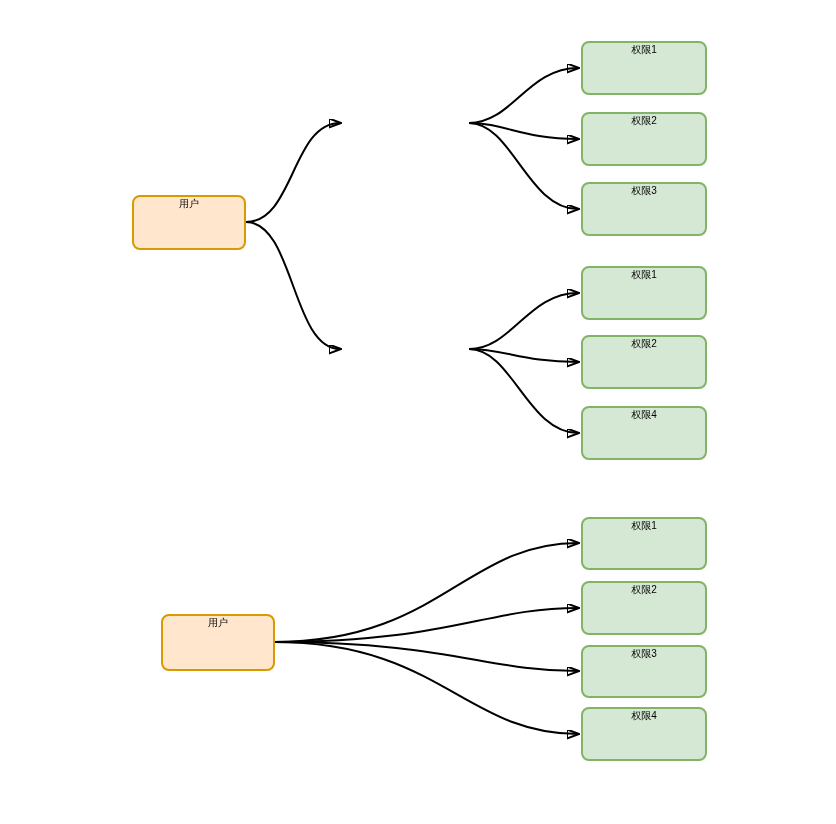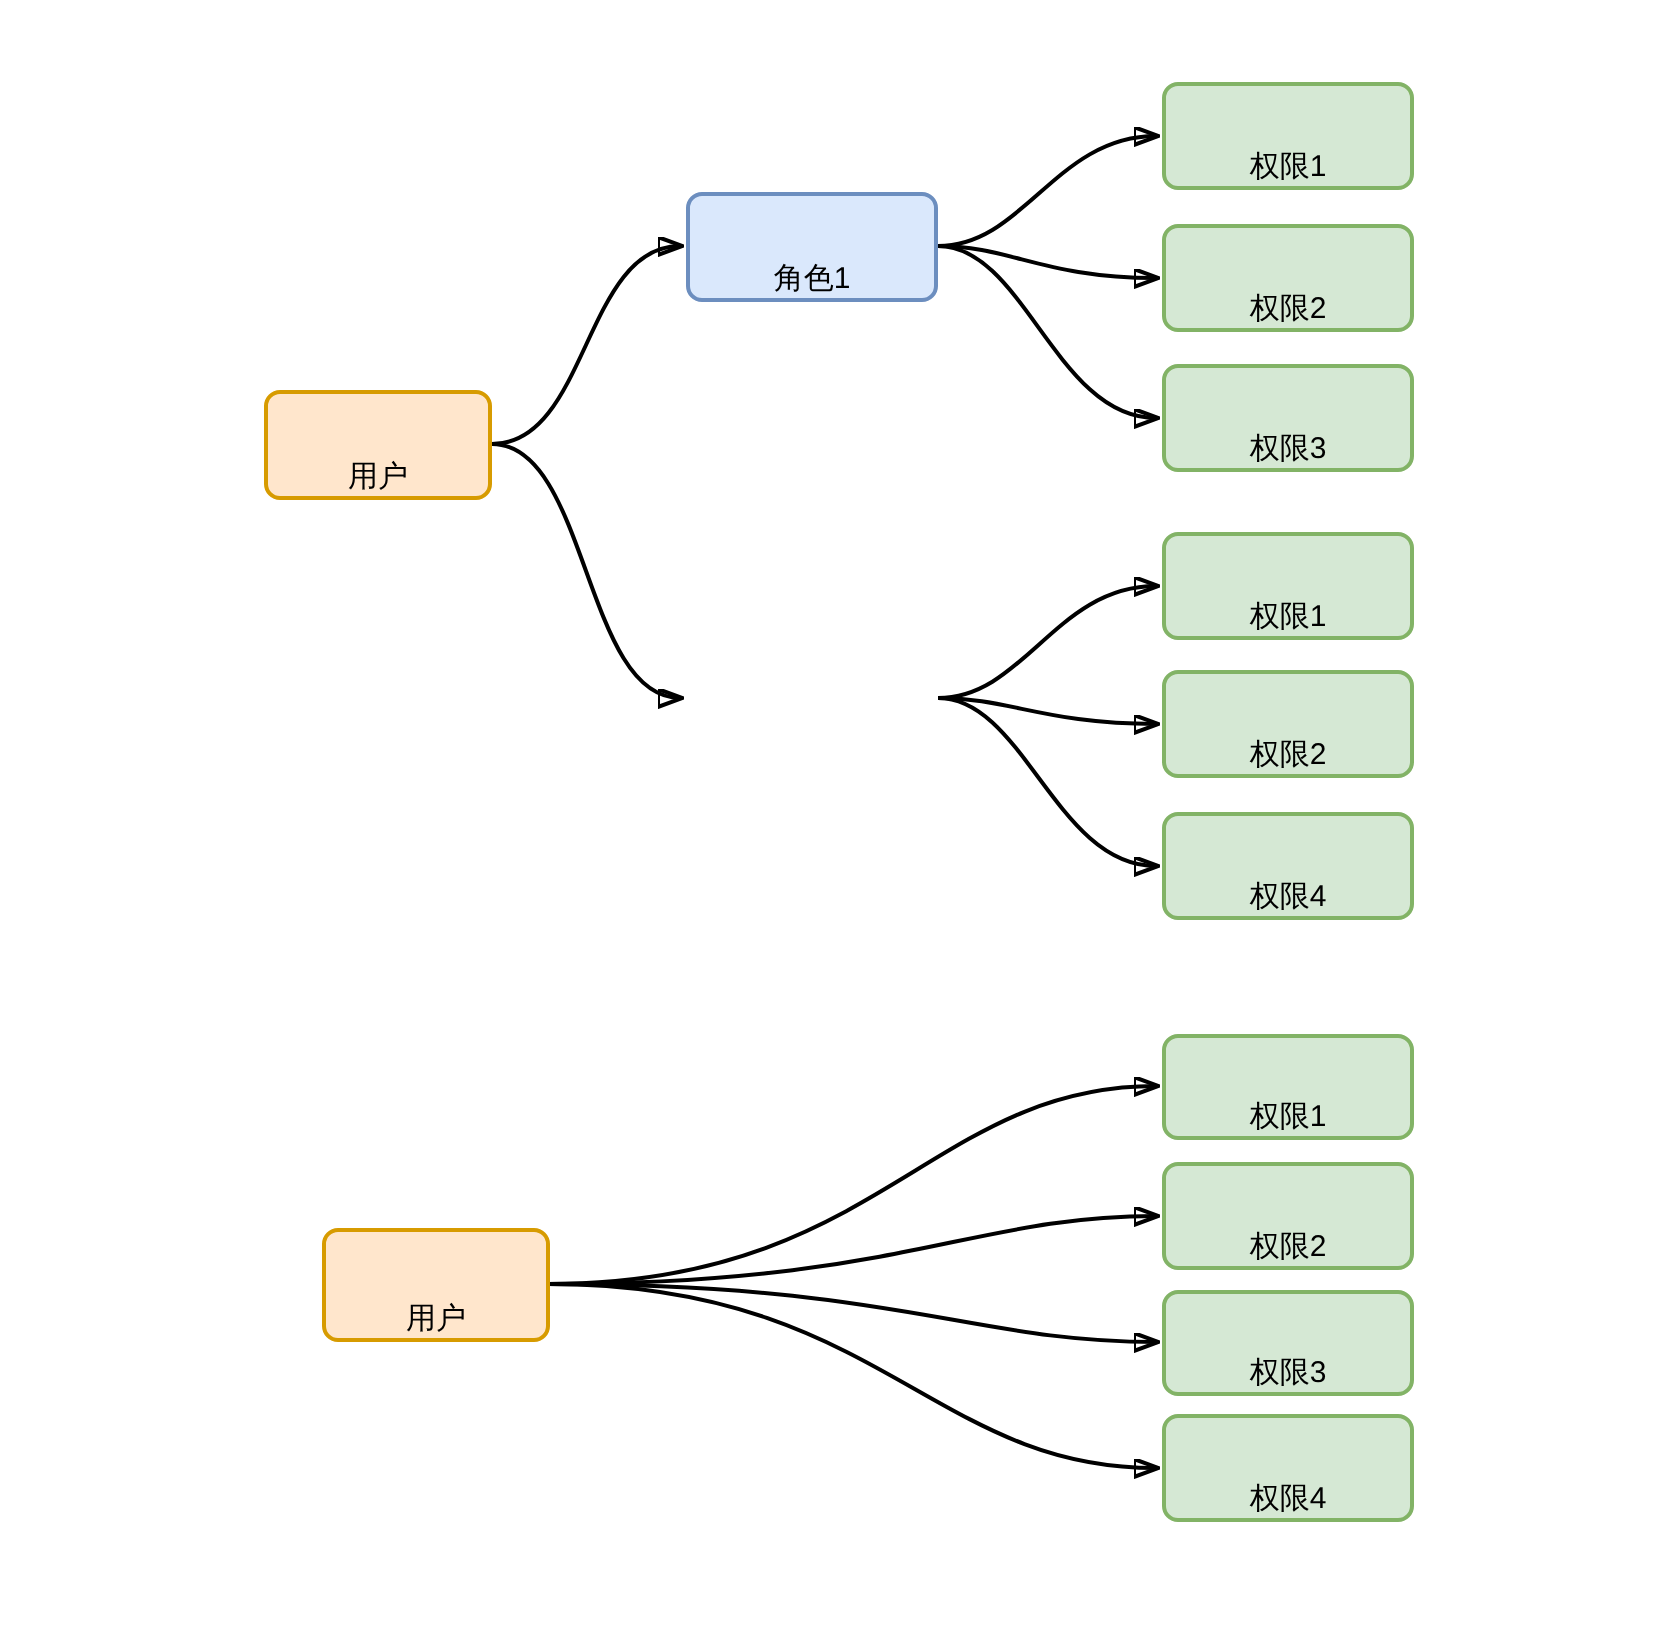--- a/index.html
+++ b/index.html
@@ -23,26 +23,26 @@
     height: 824px;
   }
   .edges-layer path {
     fill: none;
     stroke: #000000;
     stroke-width: 2;
   }
   .node {
     position: absolute;
     display: flex;
-    align-items: flex-end;
+    align-items: flex-start;
     justify-content: center;
     border-radius: 8px;
     border: 2px solid;
     box-sizing: border-box;
-    font-size: 15px;
+    font-size: 10px;
     color: #000000;
     text-align: center;
     white-space: nowrap;
   }
   .node-user {
     background: #ffe6cc;
     border-color: #d79b00;
   }
   .node-role {
     background: #dae8fc;
@@ -79,23 +79,20 @@
     <path d="M274,642 C440,642 465,543 578,543" marker-end="url(#arrow)"></path>
     <path d="M274,642 C450,642 485,608 578,608" marker-end="url(#arrow)"></path>
     <path d="M274,642 C450,642 485,671 578,671" marker-end="url(#arrow)"></path>
     <path d="M274,642 C440,642 465,734 578,734" marker-end="url(#arrow)"></path>
   </svg>
 
   <div class="node node-user" style="left:132px; top:195px; width:114px; height:55px;">
     <span>用户</span>
   </div>
 
-  <div class="node node-role" style="left:343px; top:96px; width:126px; height:55px;">
-    <span>角色1</span>
-  </div>
 
 
   <div class="node node-perm" style="left:581px; top:41px; width:126px; height:54px;">
     <span>权限1</span>
   </div>
   <div class="node node-perm" style="left:581px; top:112px; width:126px; height:54px;">
     <span>权限2</span>
   </div>
   <div class="node node-perm" style="left:581px; top:182px; width:126px; height:54px;">
     <span>权限3</span>

